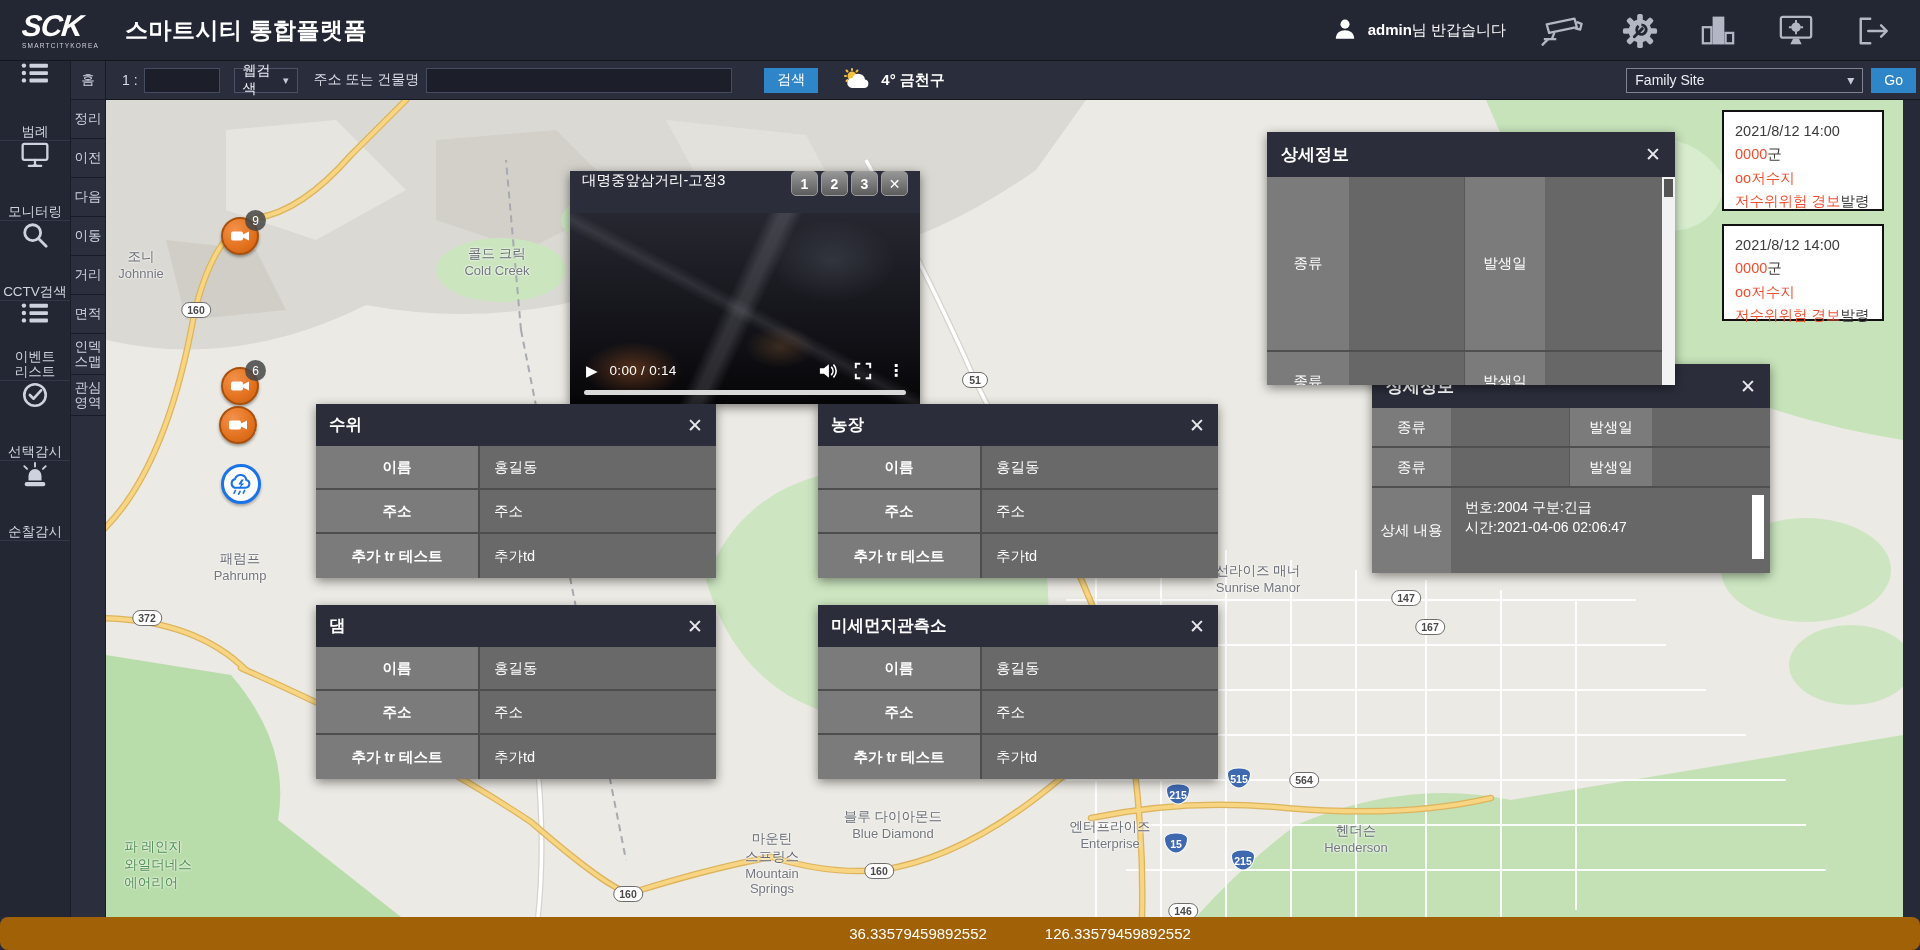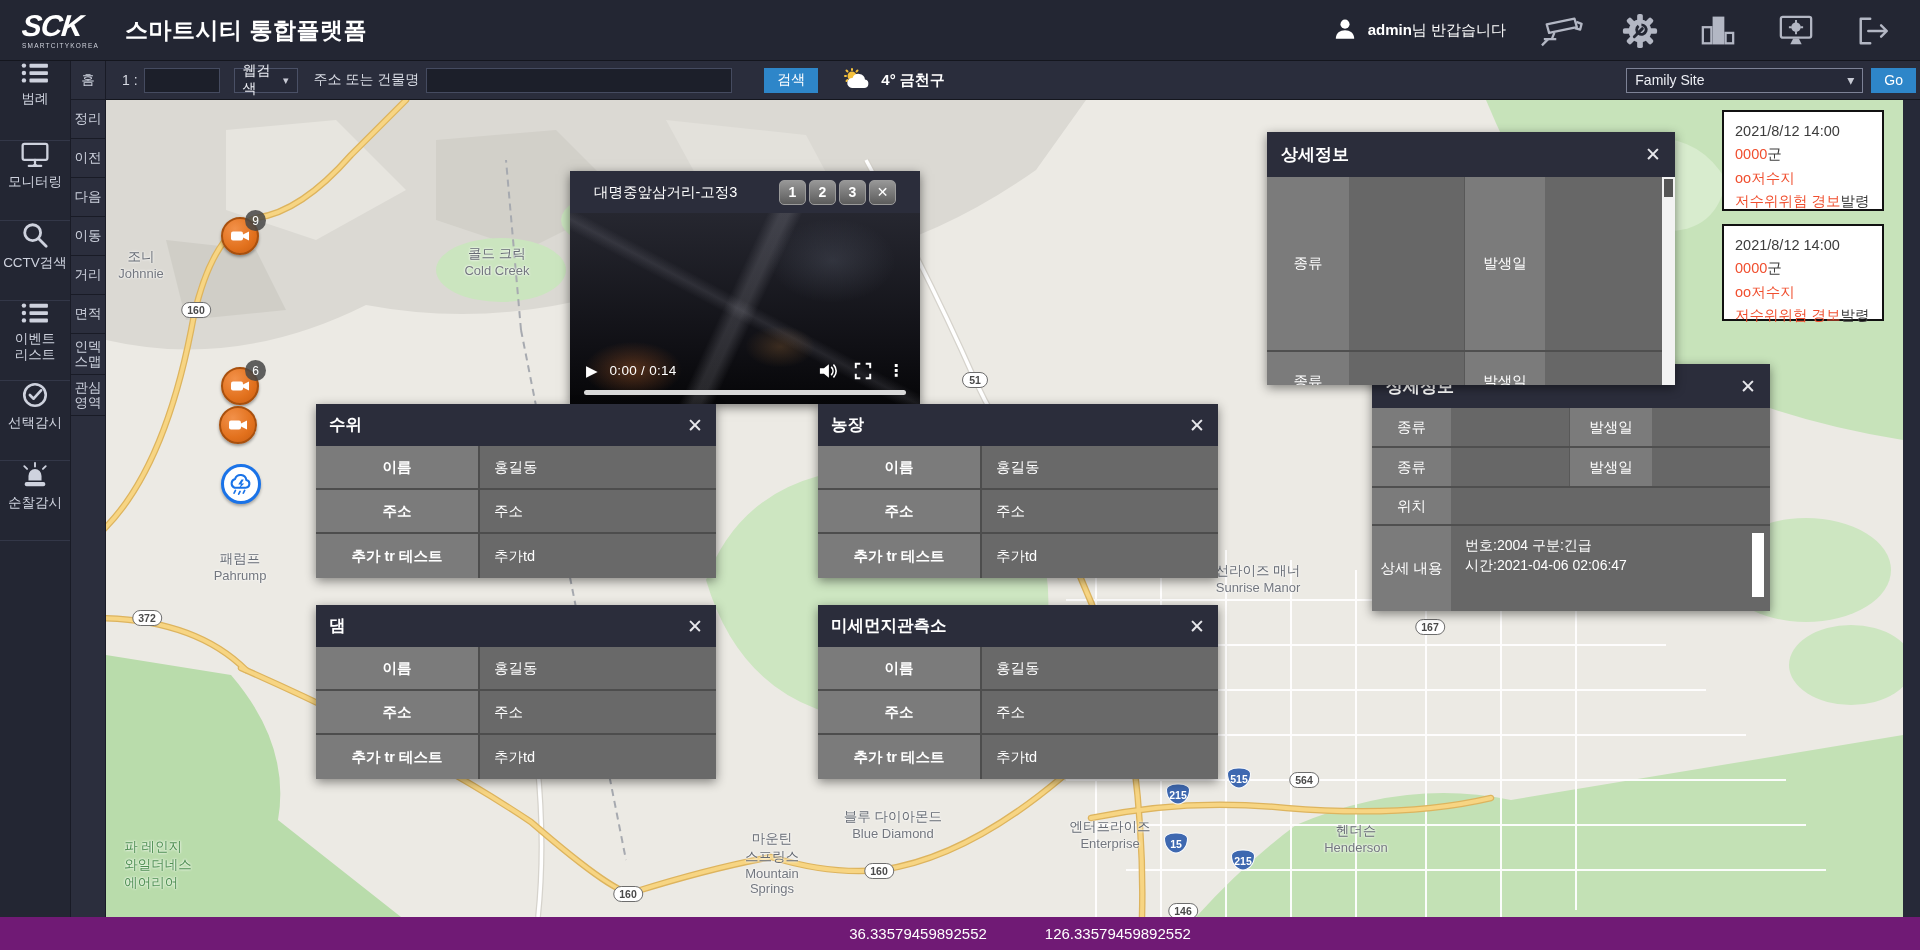--- a/index.html
+++ b/index.html
@@ -23,21 +23,21 @@
   .subbar { position:absolute; left:106px; top:61px; width:1814px; height:39px; background:#2a2d3c; border-bottom:1px solid #14161e; display:flex; align-items:center; z-index:55; }
   .subbar .lbl { color:#d8dbe4; font-size:14px; }
   .tb-input { background:#1c1f2a; border:1px solid #454b60; height:25px; color:#e5e7ee; font-size:13px; padding:0 6px; }
   .tb-select { background:#262938; border:1px solid #4a5066; height:25px; color:#eceef4; font-size:14px; display:flex; align-items:center; gap:8px; padding:0 8px; cursor:pointer; }
   .btn-blue { background:#2e86c9; border:none; color:#fff; font-size:14px; height:25px; padding:0 13px; cursor:pointer; }
   .weather { display:flex; align-items:center; gap:7px; color:#fff; font-size:15px; font-weight:bold; }
   .subbar-right { position:absolute; right:4px; display:flex; align-items:center; gap:8px;padding-left:25px; }
 
   
   .sidebar { position:absolute; left:0; top:61px; width:70px; height:856px; background:#232633; z-index:56; }
-  .side-item { height:80px; border-bottom:1px solid #333748; display:flex; flex-direction:column; align-items:center; justify-content:flex-start; gap:6px; cursor:pointer; }
+  .side-item { height:80px; border-bottom:1px solid #333748; display:flex; flex-direction:column; align-items:center; justify-content:space-between; gap:6px; cursor:pointer; }
   .side-item .cap { color:#ced2de; font-size:13.5px; text-align:center; line-height:1.15; white-space:pre-line; }
   .side-item svg { display:block; }
 
   
   .maptools { position:absolute; left:70px; top:61px; width:36px; height:856px; background:#2b2e3d; border-left:1px solid #191b26; border-right:1px solid #191b26; z-index:56; }
   .mt-item { min-height:39px; border-bottom:1px solid #191b26; display:flex; align-items:center; justify-content:center; color:#ced2de; font-size:13.5px; line-height:1.12; text-align:center; white-space:pre-line; padding:5px 0; cursor:pointer; }
 
   
   .map { position:absolute; left:106px; top:100px; width:1797px; height:817px; background:#eceae4; overflow:hidden; z-index:1; }
   .map svg.base { position:absolute; left:0; top:0; }
@@ -48,21 +48,21 @@
   .shield { position:absolute; transform:translate(-50%,-50%); z-index:4; font-size:10.5px; font-weight:bold; display:flex; align-items:center; justify-content:center; }
   .shield.oval { background:#fff; color:#4a4a4a; border:1.5px solid #6d6d6d; border-radius:9px; padding:0.5px 5px; min-width:26px; height:16px; }
   .shield.i { background:#3e68b0; color:#fff; width:24px; height:21px; border:1px solid #fff; border-radius:46% 46% 50% 50% / 28% 28% 72% 72%; }
   .marker-cam { position:absolute; transform:translate(-50%,-50%); width:38px; height:38px; border-radius:50%; background:radial-gradient(circle at 35% 30%, #f2914a, #e2711d 60%, #c85d12); border:2px solid #a8500e; box-shadow:0 2px 3px rgba(0,0,0,.35); display:flex; align-items:center; justify-content:center; z-index:10; cursor:pointer; }
   .marker-badge { position:absolute; right:-9px; top:-9px; width:21px; height:21px; border-radius:50%; background:rgba(70,70,70,.85); color:#fff; font-size:12px; display:flex; align-items:center; justify-content:center; }
   .marker-weather { position:absolute; transform:translate(-50%,-50%); width:40px; height:40px; border-radius:50%; background:#fff; border:3px solid #1a73e8; box-shadow:0 2px 3px rgba(0,0,0,.3); display:flex; align-items:center; justify-content:center; z-index:10; cursor:pointer; }
   .right-strip { position:absolute; left:1903px; top:100px; width:17px; height:817px; background:#262938; z-index:15; }
 
   
   .vpopup { position:absolute; left:570px; top:171px; width:350px; height:233px; z-index:30; box-shadow:0 3px 10px rgba(0,0,0,.5); }
-  .vpop-h { height:42px; background:#2b2d3b; display:flex; align-items:center; padding:0 24px; }
+  .vpop-h { height:42px; background:#2b2d3b; display:flex; align-items:flex-start; padding:0 12px; }
   .vpop-title { color:#fff; font-size:14.5px; flex:1; }
   .vpop-btn { width:27px; height:25px; margin-left:3px; border-radius:5px; border:1px solid #9a9a9a; background:linear-gradient(#979797,#5c5c5c); color:#fff; font-size:14px; font-weight:bold; display:flex; align-items:center; justify-content:center; cursor:pointer; }
   .vpop-body { position:relative; height:191px; background:#000; overflow:hidden; }
   .vscene { position:absolute; inset:0;
     background:
       radial-gradient(ellipse 70px 40px at 18% 82%, rgba(255,130,50,.30), transparent 70%),
       radial-gradient(ellipse 90px 60px at 75% 25%, rgba(140,150,170,.18), transparent 70%),
       radial-gradient(ellipse 50px 30px at 60% 70%, rgba(255,170,80,.18), transparent 70%),
       linear-gradient(115deg, transparent 45%, rgba(210,210,220,.16) 48%, rgba(210,210,220,.16) 50%, transparent 53%),
       linear-gradient(28deg, transparent 46%, rgba(200,200,215,.12) 49%, transparent 52%),
@@ -108,21 +108,21 @@
   .ip-lab { width:164px; background:#7b7b7b; border-right:2px solid #4d4d4d; color:#fff; font-size:14.5px; font-weight:bold; display:flex; align-items:center; justify-content:center; }
   .ip-val { flex:1; background:#696969; color:#fff; font-size:14.5px; display:flex; align-items:center; padding-left:14px; }
 
   
   .alertbox { position:absolute; left:1722px; width:162px; background:#fff; border:2px solid #111; padding:8px 11px; z-index:20; font-size:14.5px; line-height:1.62; cursor:pointer; }
   .al-date { color:#3c3c3c; }
   .al-red { color:#f04f2f; }
   .al-dark { color:#3c3c3c; }
 
   
-  .footer { position:absolute; left:0; top:917px; width:1920px; height:33px; background:#701a75; display:flex; align-items:center; justify-content:center; gap:58px; z-index:60; padding-left:120px; }
+  .footer { position:absolute; left:0; top:917px; width:1920px; height:33px; background:#a16207; display:flex; align-items:center; justify-content:center; gap:58px; z-index:60; padding-left:120px;border-radius:8px; }
   .footer span { color:#fff; font-size:15px; }
 </style>
 </head>
 <body>
 
 <div class="app">
 
   <header class="topbar">
     <div class="logo">
       <span class="logo-main">SCK</span>
@@ -462,24 +462,20 @@
         <div class="dp-val c2"></div>
         <div class="dp-lab c3">발생일</div>
         <div class="dp-val c4"></div>
       </div>
       <div class="dp2-row">
         <div class="dp-lab c1">종류</div>
         <div class="dp-val c2"></div>
         <div class="dp-lab c3">발생일</div>
         <div class="dp-val c4"></div>
       </div>
-      <div class="dp2-row loc">
-        <div class="dp-lab c1">위치</div>
-        <div class="dp-val" style="flex:1"></div>
-      </div>
       <div class="dp2-row det">
         <div class="dp-lab c1">상세 내용</div>
         <div class="detval">
           <div>번호:2004 구분:긴급</div>
           <div>시간:2021-04-06 02:06:47</div>
           <div class="dp2-thumb"></div>
         </div>
       </div>
     </div>
   </div>

